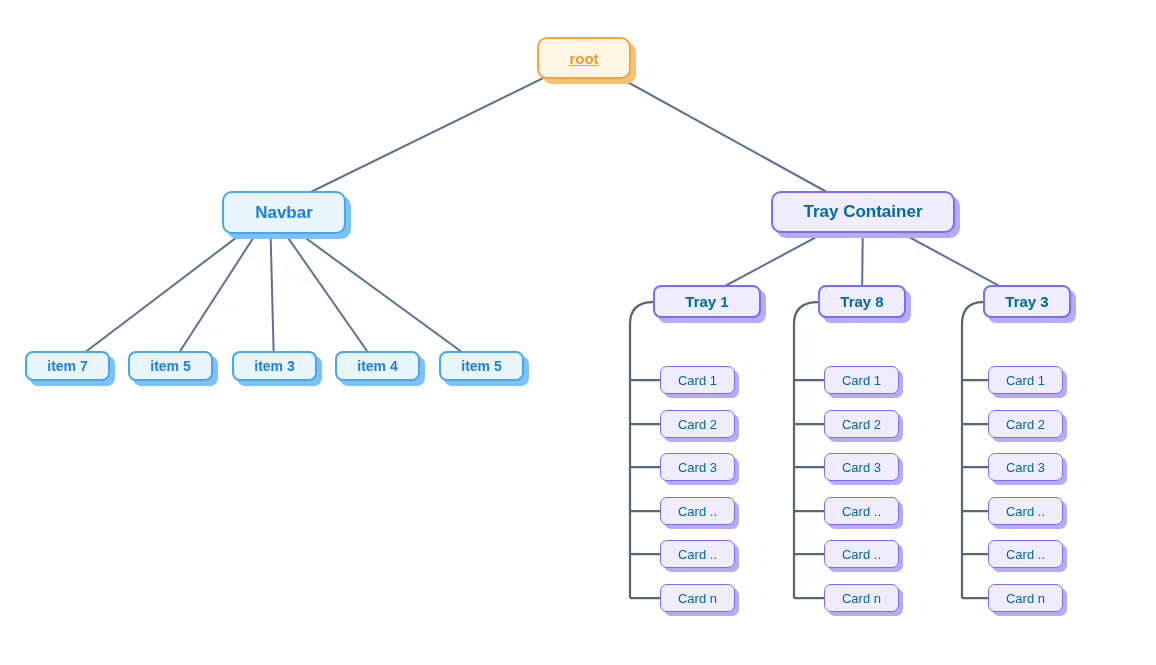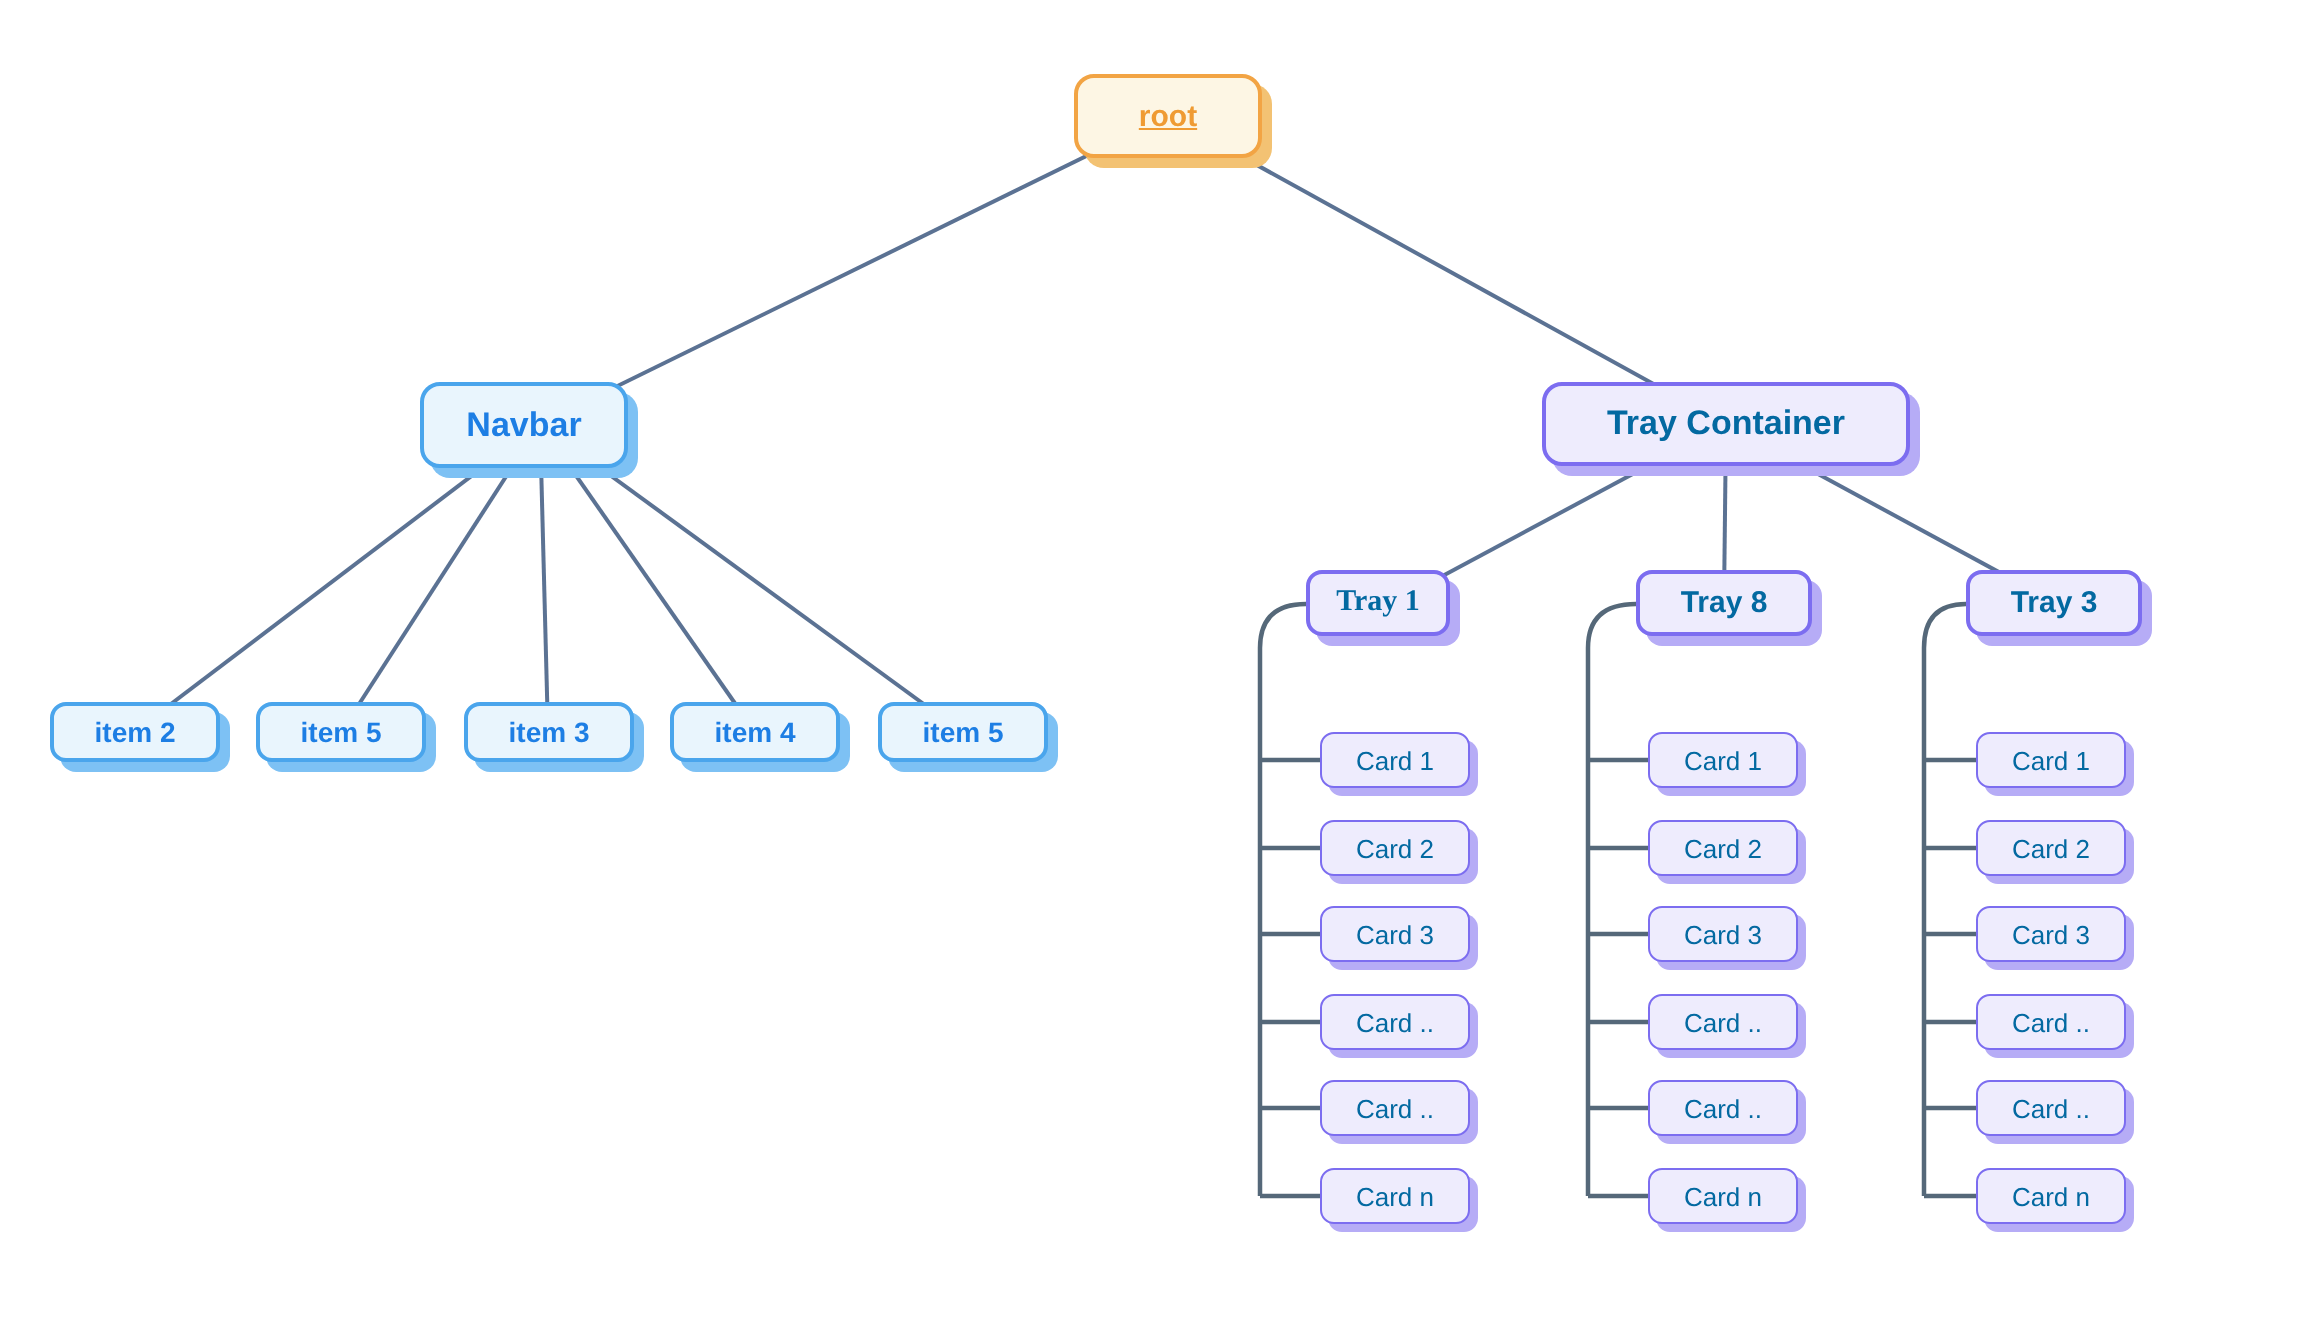--- a/index.html
+++ b/index.html
@@ -101,31 +101,31 @@
       <path d="M653 302 Q630 302 630 324 L630 598 M630 380 L660 380 M630 424 L660 424 M630 467 L660 467 M630 511 L660 511 M630 554 L660 554 M630 598 L660 598"></path>
 
       <path d="M818 302 Q794 302 794 324 L794 598 M794 380 L824 380 M794 424 L824 424 M794 467 L824 467 M794 511 L824 511 M794 554 L824 554 M794 598 L824 598"></path>
 
       <path d="M983 302 Q962 302 962 324 L962 598 M962 380 L988 380 M962 424 L988 424 M962 467 L988 467 M962 511 L988 511 M962 554 L988 554 M962 598 L988 598"></path>
     </g>
   </svg>
 
   <div class="node node-root" style="left:537px; top:37px; width:94px; height:42px;text-decoration:underline;">root</div>
 
-  <div class="node node-blue lvl-branch" style="left:210px; top:191px; width:104px; height:43px;text-align:center;">Navbar</div>
+  <div class="node node-blue lvl-branch" style="left:222px; top:191px; width:124px; height:43px;text-align:center;">Navbar</div>
 
-  <div class="node node-blue lvl-item" style="left:25px; top:351px; width:85px; height:30px;">item 2</div>
+  <div class="node node-blue lvl-item" style="left:25px; top:351px; width:85px; height:30px;">item 7</div>
   <div class="node node-blue lvl-item" style="left:128px; top:351px; width:85px; height:30px;">item 5</div>
   <div class="node node-blue lvl-item" style="left:232px; top:351px; width:85px; height:30px;text-align:right;">item 3</div>
   <div class="node node-blue lvl-item" style="left:335px; top:351px; width:85px; height:30px;">item 4</div>
   <div class="node node-blue lvl-item" style="left:439px; top:351px; width:85px; height:30px;">item 5</div>
 
   <div class="node node-purple lvl-branch" style="left:771px; top:191px; width:184px; height:42px;">Tray Container</div>
 
-  <div class="node node-purple lvl-tray" style="left:653px; top:285px; width:72px; height:33px;font-family:Liberation Serif, serif;">Tray 1</div>
+  <div class="node node-purple lvl-tray" style="left:653px; top:285px; width:108px; height:33px;">Tray 1</div>
   <div class="node node-purple lvl-tray" style="left:818px; top:285px; width:88px; height:33px;">Tray 8</div>
   <div class="node node-purple lvl-tray" style="left:983px; top:285px; width:88px; height:33px;">Tray 3</div>
 
   <div class="node node-purple lvl-card" style="left:660px; top:366px; width:75px; height:28px;">Card 1</div>
   <div class="node node-purple lvl-card" style="left:660px; top:410px; width:75px; height:28px;">Card 2</div>
   <div class="node node-purple lvl-card" style="left:660px; top:453px; width:75px; height:28px;">Card 3</div>
   <div class="node node-purple lvl-card" style="left:660px; top:497px; width:75px; height:28px;">Card ..</div>
   <div class="node node-purple lvl-card" style="left:660px; top:540px; width:75px; height:28px;">Card ..</div>
   <div class="node node-purple lvl-card" style="left:660px; top:584px; width:75px; height:28px;">Card n</div>
 

